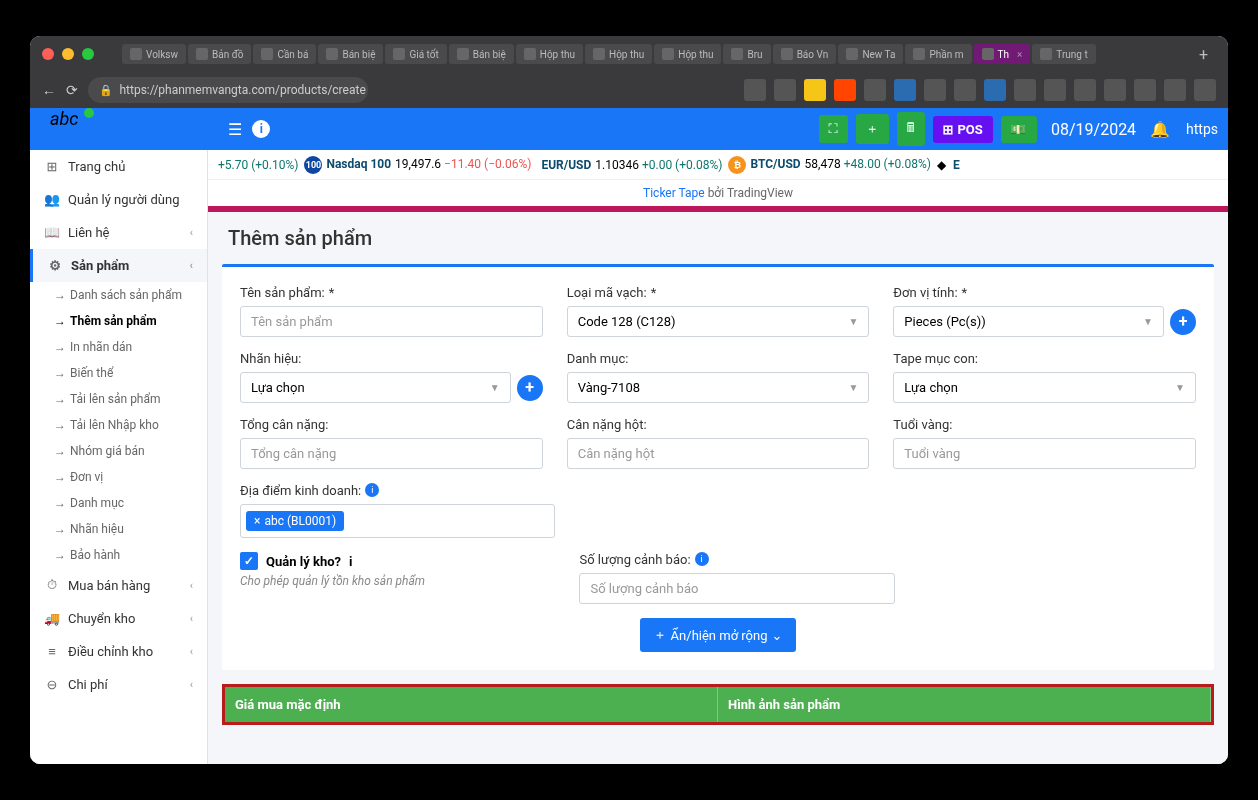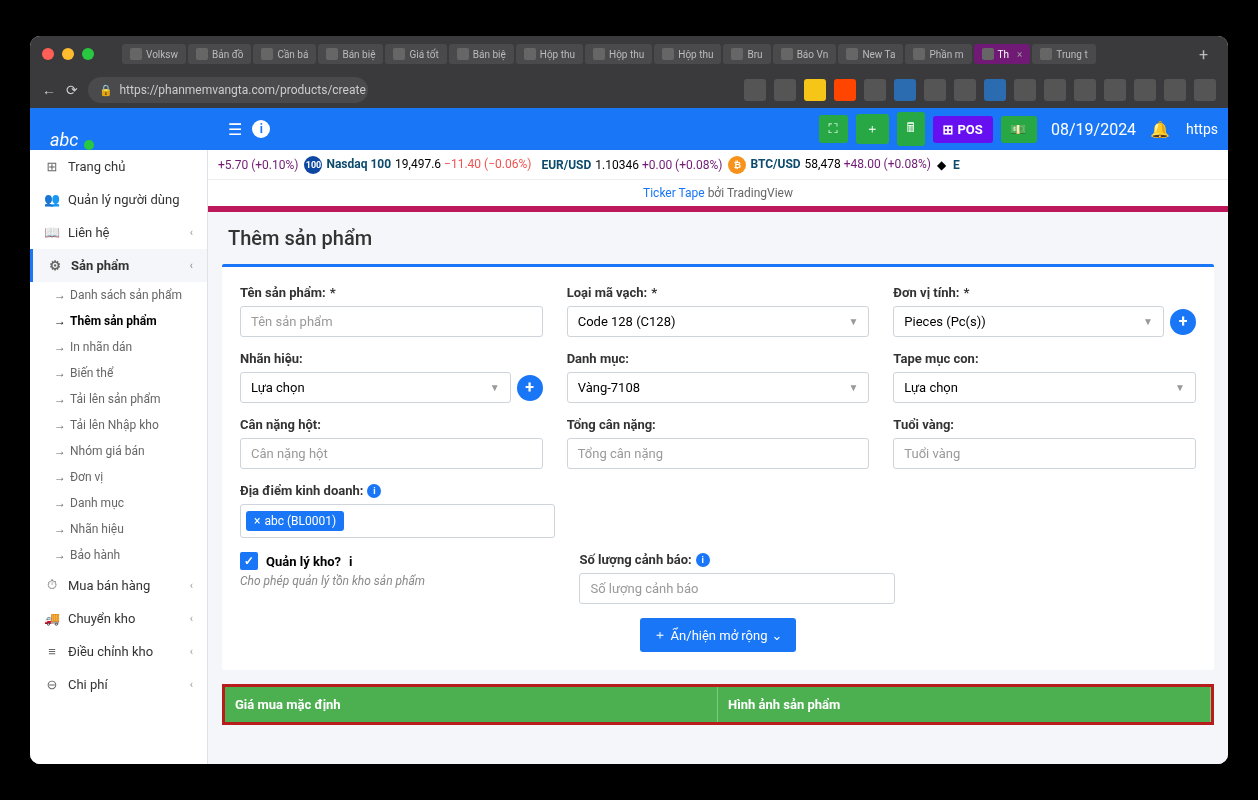--- a/index.html
+++ b/index.html
@@ -16,51 +16,51 @@
 .tab .close{margin-left:4px;color:#999}
 .newtab{color:#bbb;padding:4px 8px;cursor:pointer}
 .urlbar{background:#3a3a3c;height:36px;display:flex;align-items:center;padding:0 12px;gap:10px}
 .urlbar .nav{color:#ccc;cursor:pointer;font-size:14px}
 .url{flex:0 0 auto;background:#4a4a4c;color:#ccc;padding:6px 12px;border-radius:14px;font-size:12px;display:flex;align-items:center;gap:6px;width:280px}
 .url .lock{font-size:11px}
 .exticons{display:flex;gap:8px;margin-left:auto}
 .exticon{width:22px;height:22px;background:#555;border-radius:3px;cursor:pointer}
 .exticon.o{background:#ff4500}.exticon.b{background:#2b6cb0}.exticon.y2{background:#f5c518}
 .topbar{background:#1976f6;height:42px;display:flex;align-items:center;padding:0 10px;color:#fff}
-.logo{background:#1976f6;width:178px;height:42px;display:flex;align-items:flex-end;padding-left:20px;color:#ffffff;font-size:18px;font-style:italic}
+.logo{background:#1976f6;width:178px;height:42px;display:flex;align-items:flex-start;padding-left:20px;color:#000000;font-size:18px;font-style:italic}
 .logo .dot2{width:10px;height:10px;background:#28c840;border-radius:50%;margin-left:6px}
 .topbar .burger{margin-left:10px;cursor:pointer}
 .topbar .info{margin-left:10px;width:18px;height:18px;background:#fff;border-radius:50%;color:#1976f6;display:flex;align-items:center;justify-content:center;font-size:12px;font-weight:700;cursor:pointer}
 .topbar .right{margin-left:auto;display:flex;align-items:center;gap:8px}
 .btn{padding:6px 10px;border-radius:3px;cursor:pointer;font-size:13px;display:flex;align-items:center;gap:4px}
 .btn.green{background:#28a745;color:#fff}
 .btn.pos{background:#6610f2;color:#fff;font-weight:700}
 .topbar .date{color:#fff;font-size:16px;margin:0 6px}
 .topbar .user{color:#fff;font-size:14px;margin-left:8px}
 .topbar .bell{color:#fff;cursor:pointer}
 .content{display:flex;flex:1;overflow:hidden}
 .sidebar{width:178px;background:#fff;border-right:1px solid #dee2e6;overflow-y:auto;font-size:13px}
 .sidebar .item{padding:9px 14px;display:flex;align-items:center;gap:8px;cursor:pointer;color:#333}
 .sidebar .item .chev{margin-left:auto;color:#999;font-size:11px}
 .sidebar .item.active{background:#f4f6f9;font-weight:700;border-left:3px solid #1976f6}
 .sidebar .sub{padding:6px 14px 6px 24px;color:#666;cursor:pointer;font-size:12px;display:flex;align-items:center;gap:4px}
 .sidebar .sub.active{font-weight:700;color:#000}
 .sidebar .ic{width:16px;display:inline-flex;justify-content:center;color:#666}
 .main{flex:1;overflow-y:auto;background:#f4f6f9}
 .ticker{background:#fff;height:30px;display:flex;align-items:center;padding:0 10px;font-size:12px;border-bottom:1px solid #eee;gap:6px;overflow:hidden;white-space:nowrap}
-.ticker .up{color:#701a75}.ticker .down{color:#ef5350}.ticker .sym{font-weight:700;color:#0c4a6e;margin:0 4px}
+.ticker .up{color:#0f766e}.ticker .down{color:#ef5350}.ticker .sym{font-weight:700;color:#0c4a6e;margin:0 4px}
 .ticker .badge{width:18px;height:18px;border-radius:50%;background:#0d47a1;color:#fff;display:inline-flex;align-items:center;justify-content:center;font-size:9px;font-weight:700}
 .ticker .badge.o{background:#f7931a}
 .tickercap{text-align:center;font-size:12px;color:#666;padding:6px;background:#fff;border-bottom:6px solid #be185d}
 .tickercap a{color:#1976f6;text-decoration:none}
 .pagehdr{padding:14px 20px;font-size:20px;font-weight:500;color:#333}
 .panel{background:#fff;margin:0 14px 14px;border-top:3px solid #1976f6;padding:18px;border-radius:2px}
 .row{display:flex;gap:24px;margin-bottom:14px}
 .col{flex:1}
-.lbl{font-size:13px;font-weight:700;color:#333;margin-bottom:6px;display:flex;align-items:center;gap:4px}
+.lbl{font-size:13px;font-weight:400;color:#333;margin-bottom:6px;display:flex;align-items:flex-start;gap:4px}
 .lbl .req{color:#333}
 .lbl .inf{width:14px;height:14px;background:#1976f6;border-radius:50%;color:#fff;font-size:9px;display:inline-flex;align-items:center;justify-content:center;cursor:pointer}
 .inp,.sel{width:100%;padding:7px 10px;border:1px solid #ced4da;border-radius:3px;font-size:13px;background:#fff}
 .inp::placeholder{color:#999}
 .sel{display:flex;justify-content:space-between;align-items:center;cursor:pointer}
 .sel .caret{color:#999;font-size:10px}
 .selwrap{display:flex;gap:6px;align-items:center}
 .selwrap .sel{flex:1}
 .addbtn{width:26px;height:26px;background:#1976f6;border-radius:50%;color:#fff;display:flex;align-items:center;justify-content:center;cursor:pointer;font-weight:700}
 .tagbox{border:1px solid #ced4da;border-radius:3px;padding:5px;min-height:34px}
@@ -279,29 +279,29 @@
             <div class="sel">
                 <span>Lựa chọn</span>
                 <span class="caret">▼</span>
               </div>
           </div>
         </div>
 
         <div class="row">
           <div class="col">
             <div class="lbl">
+                <span>Tổng cân nặng:</span>
+              </div>
+            <input class="inp" placeholder="Tổng cân nặng" style="">
+          </div>
+          <div class="col">
+            <div class="lbl">
                 <span>Cân nặng hột:</span>
               </div>
             <input class="inp" placeholder="Cân nặng hột" style="">
-          </div>
-          <div class="col">
-            <div class="lbl">
-                <span>Tổng cân nặng:</span>
-              </div>
-            <input class="inp" placeholder="Tổng cân nặng" style="">
           </div>
           <div class="col">
             <div class="lbl">
                 <span>Tuổi vàng:</span>
               </div>
             <input class="inp" placeholder="Tuổi vàng" style="">
           </div>
         </div>
 
         <div class="row">

